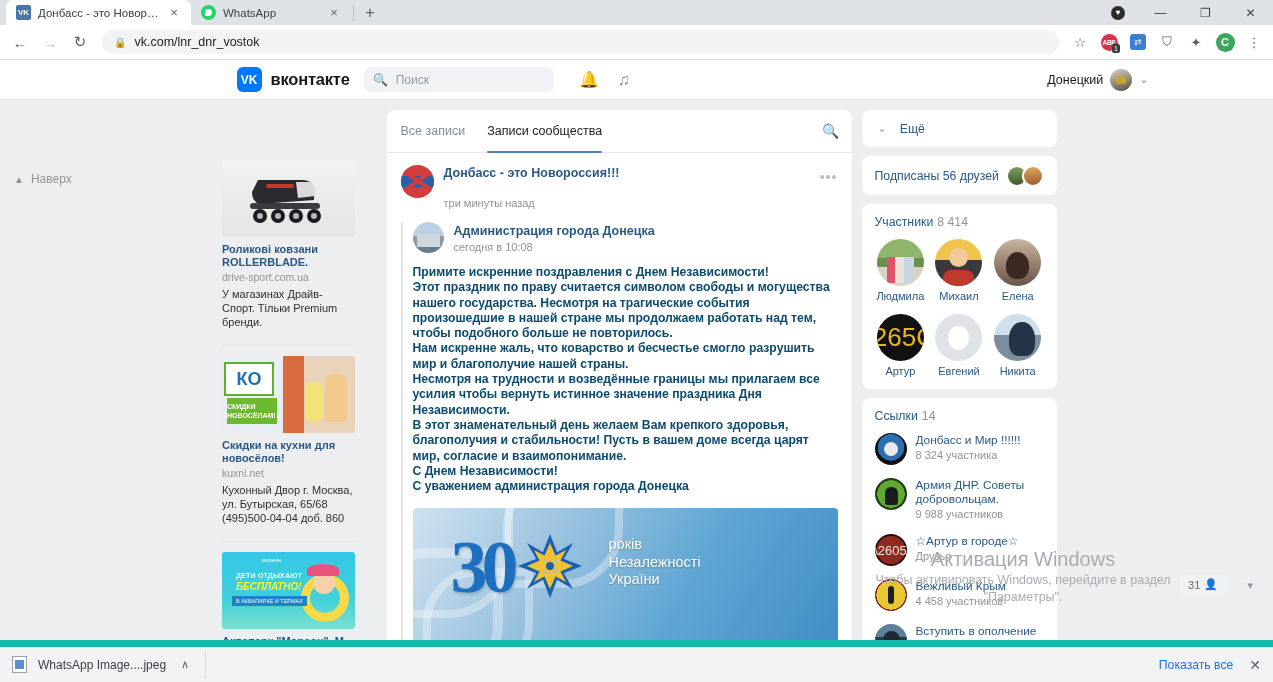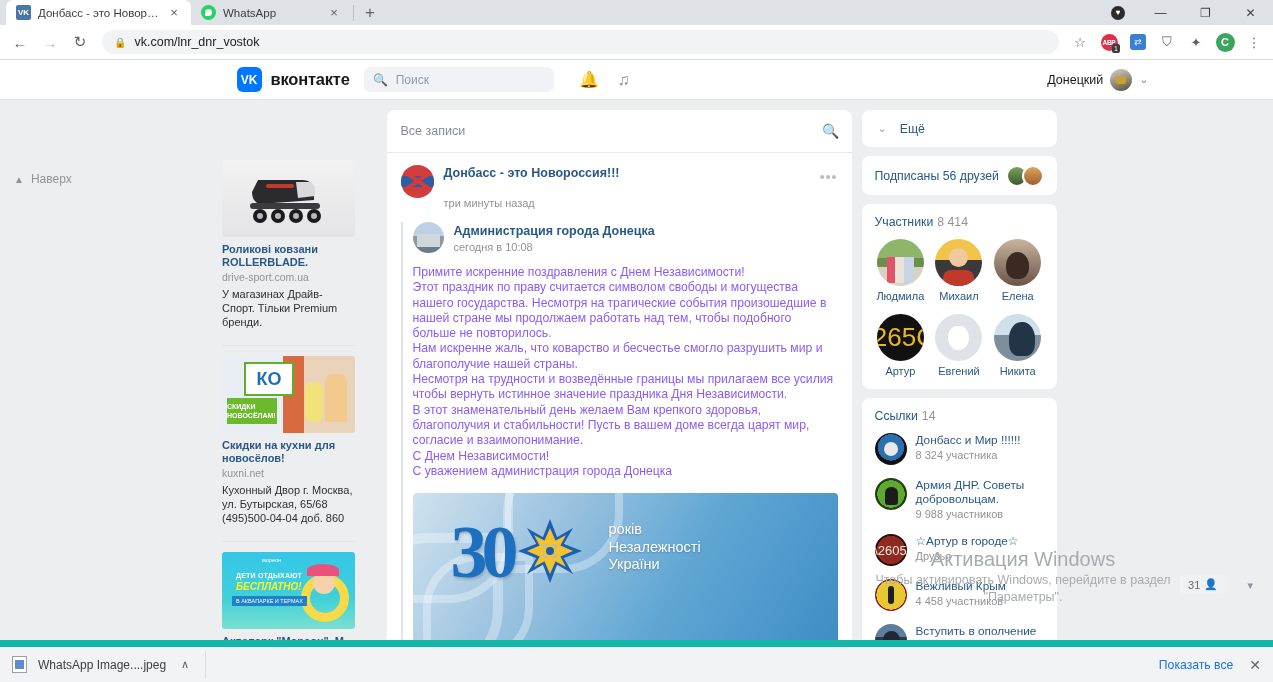--- a/index.html
+++ b/index.html
@@ -90,21 +90,21 @@
   .ad { margin-bottom: 8px; padding-bottom: 8px; }
   .ad + .ad { border-top: 1px solid #e3e5e8; padding-top: 10px; }
   .ad-img { width: 133px; height: 77px; border-radius: 3px; overflow: hidden; position: relative; margin-bottom: 6px; }
   .ad-title { font-size: 11px; font-weight: bold; color: #2a5885; line-height: 13px; margin-bottom: 2px; }
   .ad-domain { font-size: 10.5px; color: #939393; margin-bottom: 4px; }
   .ad-text { font-size: 11px; color: #2f2f2f; line-height: 14px; }
 
   .ad1 { background: linear-gradient(#f2f2f2,#e4e4e6); }
   .skate { position: absolute; left: 18px; top: 16px; width: 98px; height: 48px; }
   .ad2 { background: linear-gradient(90deg,#e8eef3 0 46%,#d86a3f 46% 62%,#e9d3bb 62% 100%); }
-  .ko-box { position: absolute; left: 22px; top: 6px; width: 50px; height: 34px; background: #fff; border: 2px solid #5fae2e; display: flex; align-items: center; justify-content: center; font-size: 18px; font-weight: bold; color: #1f6fb5; }
+  .ko-box { position: absolute; left: 2px; top: 6px; width: 50px; height: 34px; background: #fff; border: 2px solid #5fae2e; display: flex; align-items: center; justify-content: center; font-size: 18px; font-weight: bold; color: #1f6fb5; }
   .ko-band { position: absolute; left: 5px; top: 42px; width: 50px; height: 26px; background: #6cb92e; color: #fff; font-size: 7px; font-weight: bold; display: flex; flex-direction: column; align-items: center; justify-content: center; line-height: 9px; }
   .kid1 { position: absolute; right: 8px; top: 18px; width: 22px; height: 48px; background: #f3c98d; border-radius: 8px 8px 3px 3px; }
   .kid2 { position: absolute; right: 32px; top: 26px; width: 18px; height: 40px; background: #f2e27a; border-radius: 7px; }
   .ad3 { background: linear-gradient(180deg,#35c6e8,#3fd0d8 60%,#7ae0d0); }
   .ad3-t1 { position: absolute; left: 14px; top: 20px; font-size: 7px; font-weight: bold; color: #fff; letter-spacing: .2px; }
   .ad3-t2 { position: absolute; left: 14px; top: 29px; font-size: 10px; font-weight: bold; color: #fff227; font-style: italic; }
   .ad3-t3 { position: absolute; left: 10px; top: 44px; font-size: 5.5px; color: #fff; background: #1d82c9; padding: 2px 4px; }
   .ring { position: absolute; right: 6px; top: 22px; width: 48px; height: 48px; border-radius: 50%; border: 9px solid #f7d94a; }
   .ad3-head { position: absolute; right: 20px; top: 20px; width: 22px; height: 22px; border-radius: 50%; background: #f6d2a8; }
   .ad3-hat { position: absolute; right: 16px; top: 12px; width: 32px; height: 12px; border-radius: 50% 50% 0 0; background: #e8527c; }
@@ -132,21 +132,21 @@
   .post-time { font-size: 11px; color: #939393; margin-top: 16px; }
   .post-more { position: absolute; right: 0; top: 4px; color: #b6bdc6; font-size: 14px; letter-spacing: 1px; }
 
   .repost { margin-top: 13px; padding-left: 10px; border-left: 2px solid #e1e3e6; }
   .repost-head { display: flex; gap: 10px; align-items: flex-end; }
   .av-bldg { width: 31px; height: 31px; border-radius: 50%; flex: 0 0 31px; background: linear-gradient(180deg,#bcd2e4 0 46%,#8e9aa3 46% 78%,#6d7b86 78%); position: relative; overflow: hidden; }
   .av-bldg::after { content: ""; position: absolute; left: 4px; top: 12px; width: 23px; height: 13px; background: #cfd6dc; }
   .repost-name { font-size: 12.5px; font-weight: bold; color: #2a5885; line-height: 16px; }
   .repost-time { font-size: 11px; color: #939393; margin-top: 2px; }
 
-  .post-text { font-size: 12.2px; color: #8b5cf6; line-height: 15.3px; margin-top: 12px; white-space: pre-line; }
+  .post-text { font-size: 12.2px; color: #0c4a6e; line-height: 15.3px; margin-top: 12px; white-space: pre-line; font-weight: bold; }
 
   .post-img { margin-top: 14px; width: 100%; height: 155px; border-radius: 4px; position: relative; overflow: hidden;
     background: linear-gradient(120deg,#cfe2ef 0%,#9ec4e0 30%,#5fa6d4 62%,#3f8cc4 100%); }
   .orn { position: absolute; border-radius: 50% 0 50% 0; border: 8px solid rgba(255,255,255,.33); }
   .big30 { position: absolute; left: 38px; top: 22px; font-size: 74px; font-weight: bold; color: #1d6fc0;
            font-family: "Liberation Serif", serif; letter-spacing: -6px; line-height: 74px;
            text-shadow: 1px 2px 3px rgba(0,0,0,.18); }
   .flower { position: absolute; left: 103px; top: 24px; width: 68px; height: 68px; }
   .img-cap { position: absolute; left: 196px; top: 28px; color: #fff; font-size: 14.5px; line-height: 17.5px; text-shadow: 0 1px 2px rgba(0,0,0,.25); }
 
@@ -355,20 +355,21 @@
         <div class="ad-title">Аквапарк "Мореон". М. Ясенево</div>
 
       </div>
     </div>
 
     <div class="vk-body">
 
       <div class="feed">
         <div class="feed-tabs">
           <div class="ftab">Все записи</div>
+          <div class="ftab active">Записи сообщества</div>
           <div class="feed-search">🔍</div>
         </div>
 
         <div class="post">
           <div class="post-head">
             <div class="av-flag">
                 <span class="flagx"></span>
               </div>
             <div>
               <div class="post-name">Донбасс - это Новороссия!!!</div>

